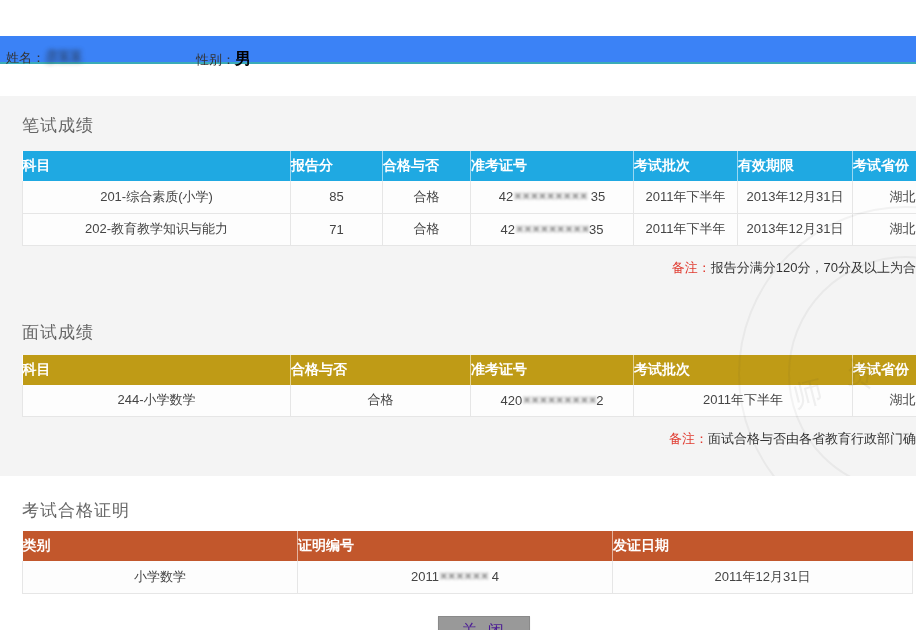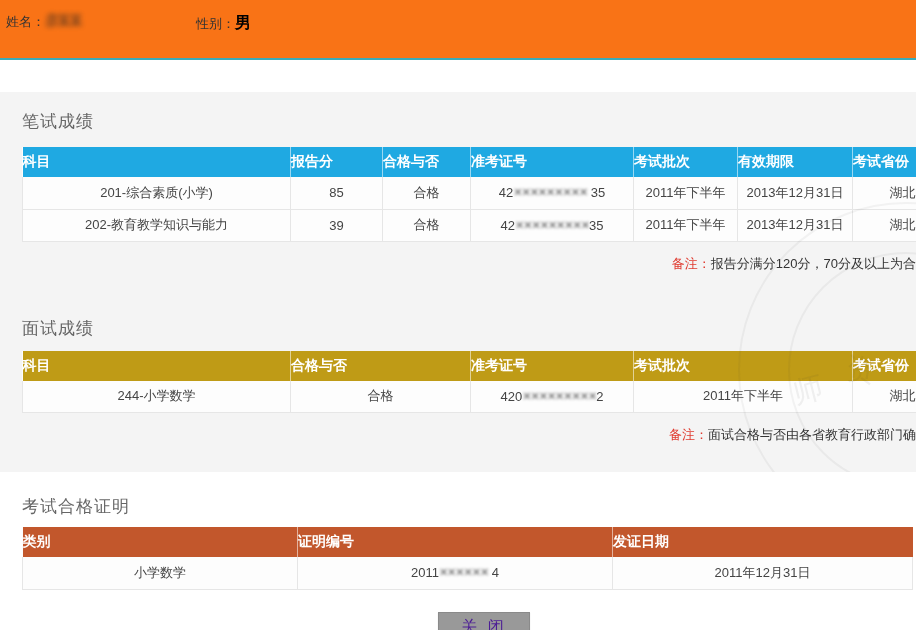--- a/index.html
+++ b/index.html
@@ -7,23 +7,24 @@
     width: 916px; height: 630px;
     background: #ffffff;
     font-family: "Liberation Sans", "DejaVu Sans", sans-serif;
     overflow: hidden;
     color: #333;
   }
 
   
   .topbar {
     position: relative;
-    height: 60px;
-    background: #f97316;
+    height: 28px;
+    background: #3b82f6;
     border-bottom: 2px solid #3aabb8;
+    margin-top: 36px;
   }
   .topbar .field { position: absolute; top: 13px; font-size: 13px; color: #333; white-space: nowrap; }
   .field-name   { left: 6px; }
   .field-gender { left: 196px; }
   .field-id     { left: 352px; }
   .field .val-strong { font-size: 16px; font-weight: bold; color: #000; }
   .masked {
     display: inline-block;
     filter: blur(2px);
     opacity: .8;
@@ -174,21 +175,21 @@
           <td>201-综合素质(小学)</td>
           <td>85</td>
           <td>合格</td>
           <td><span>42</span><span class="masked">✕✕✕✕✕✕✕✕✕</span><span> 35</span></td>
           <td>2011年下半年</td>
           <td>2013年12月31日</td>
           <td>湖北</td>
         </tr>
         <tr>
           <td>202-教育教学知识与能力</td>
-          <td>39</td>
+          <td>71</td>
           <td>合格</td>
           <td><span>42</span><span class="masked">✕✕✕✕✕✕✕✕✕</span><span>35</span></td>
           <td>2011年下半年</td>
           <td>2013年12月31日</td>
           <td>湖北</td>
         </tr>
       </tbody>
     </table>
   </div>
   <div class="remark">

